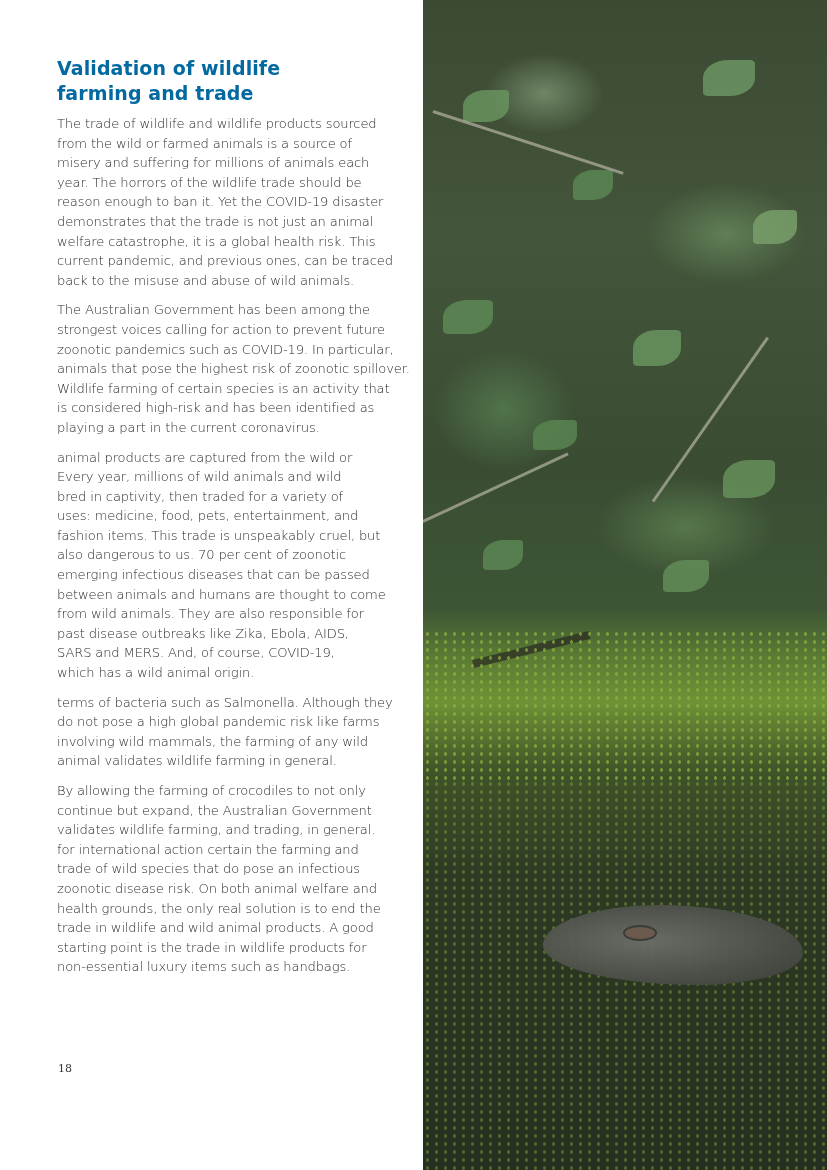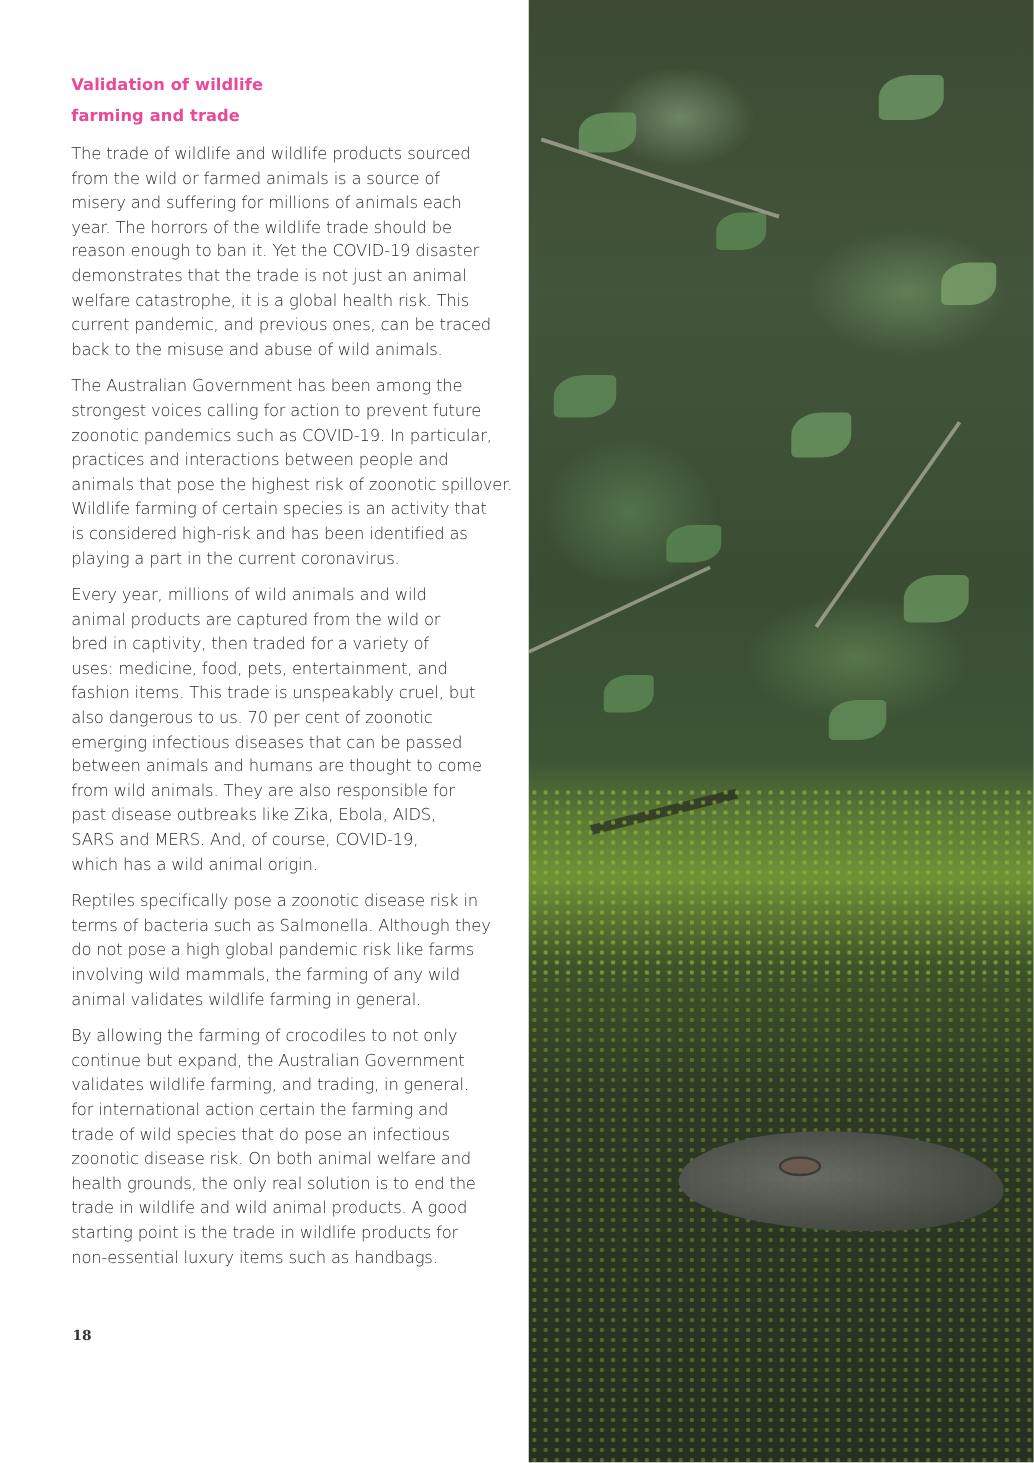--- a/index.html
+++ b/index.html
@@ -6,33 +6,33 @@
     body {
       width: 827px; height: 1170px; overflow: hidden;
       background: #ffffff; position: relative;
       font-family: "DejaVu Sans", sans-serif;
     }
     .page { position: absolute; inset: 0; }
     .text-col {
       position: absolute; left: 57px; top: 56px; width: 335px;
     }
     .title {
-      color: #ec4899; font-family: "DejaVu Sans", sans-serif;
-      font-weight: bold; font-size: 13px; line-height: 25px;
+      color: #0369a1; font-family: "DejaVu Sans", sans-serif;
+      font-weight: bold; font-size: 19px; line-height: 25px;
       margin: 0 0 8px 0; letter-spacing: 0.1px;
     }
     .para {
       color: #2b2b2b; font-size: 13.1px; line-height: 19.6px;
       margin: 0 0 10px 0; letter-spacing: -0.15px;
       font-family: "DejaVu Sans", sans-serif; font-weight: 300;
     }
     .para .ln { display: block; white-space: nowrap; }
     .page-number {
       position: absolute; left: 58px; top: 1062px;
-      font-size: 11px; font-weight: bold; color: #333;
+      font-size: 11px; font-weight: normal; color: #333;
       font-family: "DejaVu Serif", serif;
     }
     .photo {
       position: absolute; left: 423px; top: 0; width: 404px; height: 1170px;
       overflow: hidden;
       background:
         radial-gradient(ellipse 60px 40px at 30% 8%, rgba(150,180,140,0.55), transparent),
         radial-gradient(ellipse 80px 50px at 75% 20%, rgba(120,160,110,0.55), transparent),
         radial-gradient(ellipse 70px 60px at 20% 35%, rgba(95,140,90,0.6), transparent),
         radial-gradient(ellipse 90px 50px at 65% 45%, rgba(110,150,95,0.55), transparent),
@@ -82,44 +82,42 @@
       <span class="ln">demonstrates that the trade is not just an animal</span>
       <span class="ln">welfare catastrophe, it is a global health risk. This</span>
       <span class="ln">current pandemic, and previous ones, can be traced</span>
       <span class="ln">back to the misuse and abuse of wild animals.</span>
     </p>
 
     <p class="para">
       <span class="ln">The Australian Government has been among the</span>
       <span class="ln">strongest voices calling for action to prevent future</span>
       <span class="ln">zoonotic pandemics such as COVID-19. In particular,</span>
-      <span class="ln">practices and interactions between people and</span>
       <span class="ln">animals that pose the highest risk of zoonotic spillover.</span>
       <span class="ln">Wildlife farming of certain species is an activity that</span>
       <span class="ln">is considered high-risk and has been identified as</span>
       <span class="ln">playing a part in the current coronavirus.</span>
     </p>
 
     <p class="para">
+      <span class="ln">animal products are captured from the wild or</span>
       <span class="ln">Every year, millions of wild animals and wild</span>
-      <span class="ln">animal products are captured from the wild or</span>
       <span class="ln">bred in captivity, then traded for a variety of</span>
       <span class="ln">uses: medicine, food, pets, entertainment, and</span>
       <span class="ln">fashion items. This trade is unspeakably cruel, but</span>
       <span class="ln">also dangerous to us. 70 per cent of zoonotic</span>
       <span class="ln">emerging infectious diseases that can be passed</span>
       <span class="ln">between animals and humans are thought to come</span>
       <span class="ln">from wild animals. They are also responsible for</span>
       <span class="ln">past disease outbreaks like Zika, Ebola, AIDS,</span>
       <span class="ln">SARS and MERS. And, of course, COVID-19,</span>
       <span class="ln">which has a wild animal origin.</span>
     </p>
 
     <p class="para">
-      <span class="ln">Reptiles specifically pose a zoonotic disease risk in</span>
       <span class="ln">terms of bacteria such as Salmonella. Although they</span>
       <span class="ln">do not pose a high global pandemic risk like farms</span>
       <span class="ln">involving wild mammals, the farming of any wild</span>
       <span class="ln">animal validates wildlife farming in general.</span>
     </p>
 
     <p class="para">
       <span class="ln">By allowing the farming of crocodiles to not only</span>
       <span class="ln">continue but expand, the Australian Government</span>
       <span class="ln">validates wildlife farming, and trading, in general.</span>

